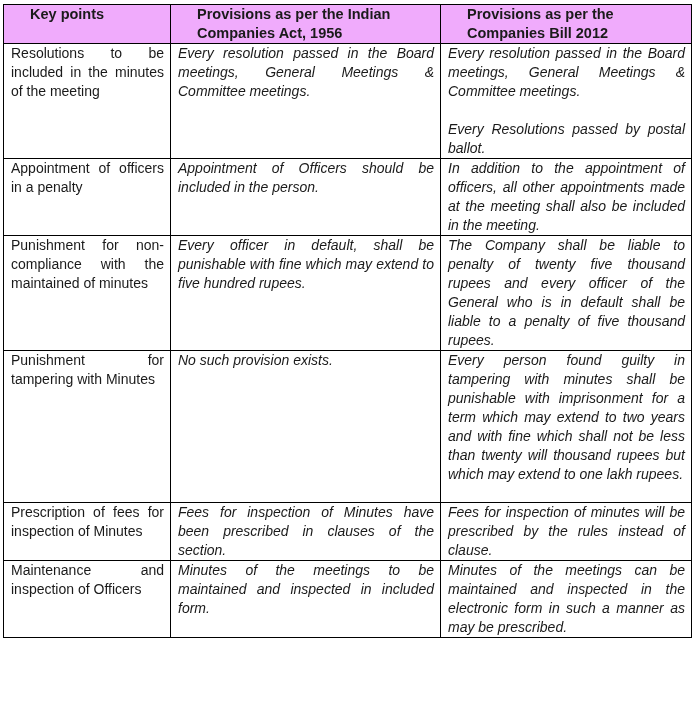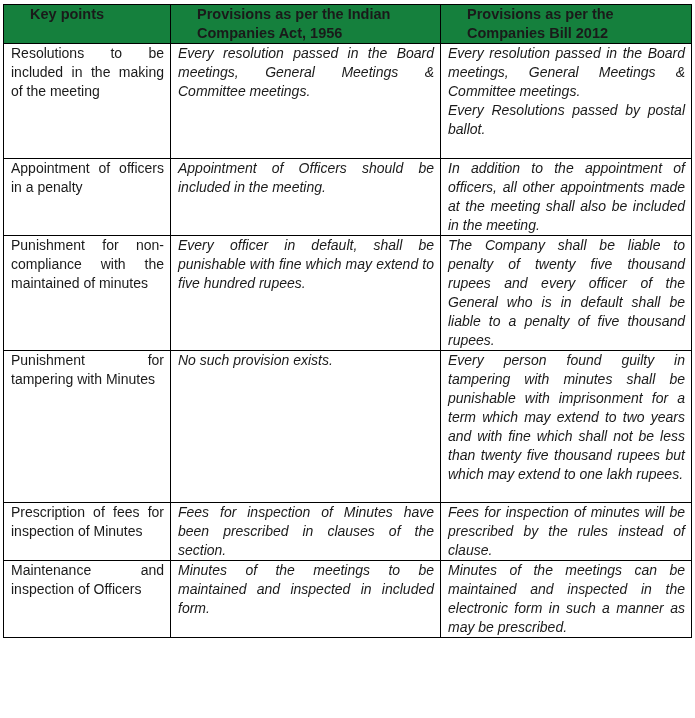--- a/index.html
+++ b/index.html
@@ -17,84 +17,84 @@
   table.cmp col.c1 { width: 167px; }
   table.cmp col.c2 { width: 270px; }
   table.cmp col.c3 { width: 251px; }
   table.cmp th, table.cmp td {
     border: 1px solid #000;
     vertical-align: top;
     padding: 0 6px 0 7px;
     text-align: justify;
   }
   table.cmp th {
-    background: #15803d;
+    background: #f0abfc;
     font-weight: bold;
     text-align: left;
     font-size: 14.5px;
     line-height: 19px;
     height: 38px;
     padding-top: 0;
     padding-left: 26px;
   }
   .para { display: block; font-style: italic; }
-  .para + .para { }
+  .para + .para { margin-top: 19px; }
 </style>
 </head>
 <body>
 
 <table class="cmp">
   <colgroup>
       <col class="c1">
       <col class="c2">
       <col class="c3">
     </colgroup>
   <thead>
     <tr>
       <th>Key points</th>
       <th>Provisions as per the Indian Companies Act, 1956</th>
       <th>Provisions as per the Companies Bill 2012</th>
     </tr>
   </thead>
   <tbody>
     <tr style="height:115px">
-      <td>Resolutions to be included in the making of the meeting</td>
+      <td>Resolutions to be included in the minutes of the meeting</td>
       <td>
           <span class="para">Every resolution passed in the  Board meetings, General Meetings &amp; Committee meetings.</span>
         </td>
       <td>
           <span class="para">Every resolution passed in the Board meetings, General Meetings &amp; Committee meetings.</span>
           <span class="para">Every Resolutions passed by postal ballot.</span>
         </td>
     </tr>
     <tr style="height:77px">
       <td>Appointment of officers in a penalty</td>
       <td>
-          <span class="para">Appointment of Officers should be included in the meeting.</span>
+          <span class="para">Appointment of Officers should be included in the person.</span>
         </td>
       <td>
           <span class="para">In addition to the appointment of officers, all other appointments made at the meeting shall also be included in the meeting.</span>
         </td>
     </tr>
     <tr style="height:114px">
       <td>Punishment for non-compliance with the maintained of minutes</td>
       <td>
           <span class="para">Every officer in default, shall be punishable with fine which may extend to five hundred rupees.</span>
         </td>
       <td>
           <span class="para">The Company shall be liable to penalty of twenty five thousand rupees and every officer of the General who is in default shall be liable to a penalty of five thousand rupees.</span>
         </td>
     </tr>
     <tr style="height:152px">
       <td>Punishment for tampering with Minutes</td>
       <td>
           <span class="para">No such provision exists.</span>
         </td>
       <td>
-          <span class="para">Every person found guilty in tampering with minutes shall be punishable with imprisonment for a term which may extend to two years and with fine which shall not be less than twenty five thousand rupees but which may extend to one lakh rupees.</span>
+          <span class="para">Every person found guilty in tampering with minutes shall be punishable with imprisonment for a term which may extend to two years and with fine which shall not be less than twenty will thousand rupees but which may extend to one lakh rupees.</span>
         </td>
     </tr>
     <tr style="height:58px">
       <td>Prescription of fees for inspection of Minutes</td>
       <td>
           <span class="para">Fees for inspection of Minutes have been prescribed in clauses of the section.</span>
         </td>
       <td>
           <span class="para">Fees for inspection of minutes will be prescribed by the rules instead of clause.</span>
         </td>

